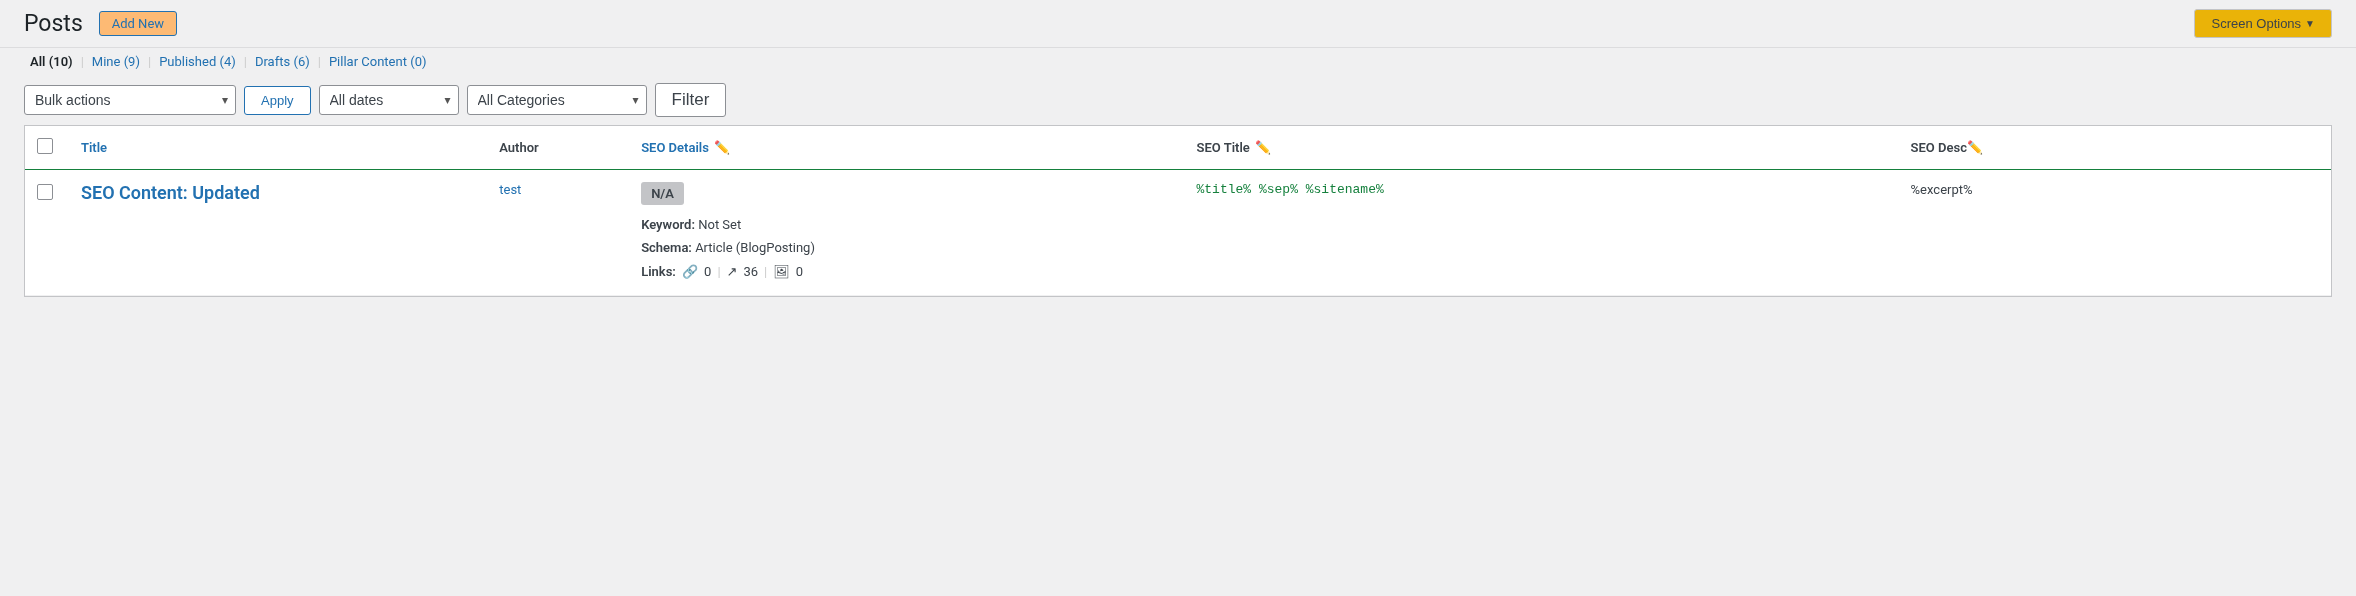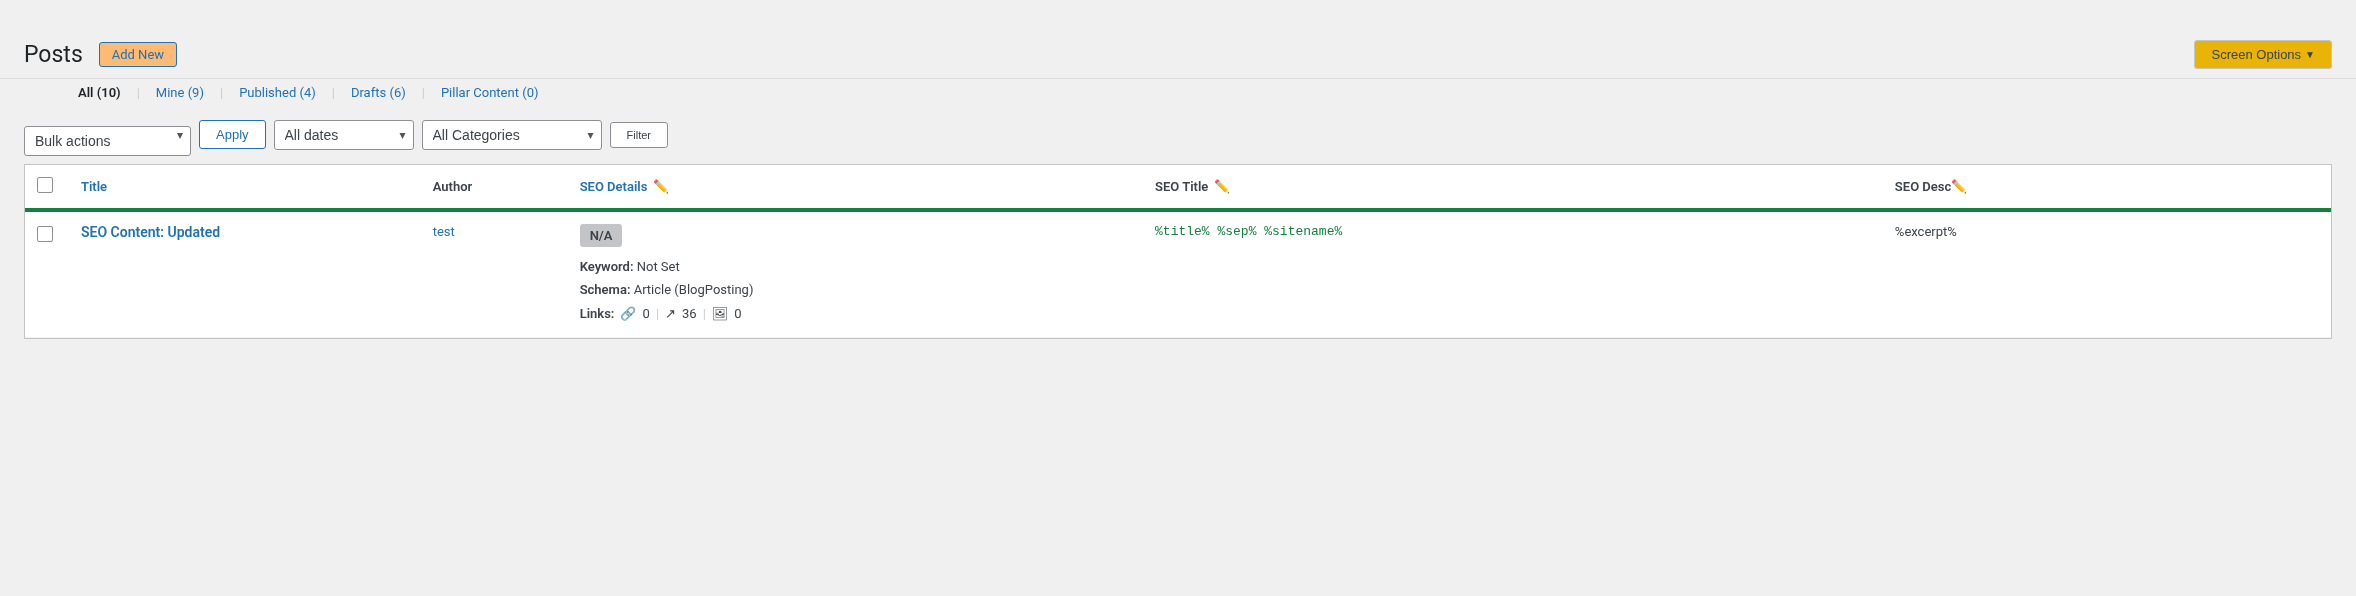--- a/index.html
+++ b/index.html
@@ -14,25 +14,24 @@
     .page-wrapper {
       width: 100%;
       padding: 0;
       background: #f0f0f1;
     }
     
     .header-bar {
       display: flex;
       align-items: center;
       justify-content: space-between;
-      padding: 20px 24px 8px 24px;
+      padding: 8px 24px 8px 24px;
       background: #f0f0f1;
       border-bottom: 1px solid #dcdcde;
       min-height: 48px;
-      margin-top: 20px;
     }
     .header-left {
       display: flex;
       align-items: center;
       gap: 16px;
     }
     .page-title {
       font-size: 23px;
       font-weight: 400;
       color: #1d2327;
@@ -114,22 +113,21 @@
       content: "▾";
       position: absolute;
       right: 8px;
       top: 50%;
       transform: translateY(-50%);
       pointer-events: none;
       color: #555;
       font-size: 12px;
     }
     .bulk-select {
-      width: 167px;
-      margin-top: 12px;
+      width: 212px;
     }
     .dates-select {
       width: 140px;
     }
     .categories-select {
       width: 180px;
     }
     .seo-select {
       width: 220px;
       border: 2px solid #2271b1;
@@ -142,21 +140,21 @@
       color: #2271b1;
       font-size: 13px;
       cursor: pointer;
     }
     .filter-btn {
       padding: 6px 16px;
       background: #fff;
       border: 1px solid #8c8f94;
       border-radius: 3px;
       color: #3c434a;
-      font-size: 11px;
+      font-size: 17px;
       cursor: pointer;
     }
     
     .search-area {
       display: flex;
       align-items: center;
       gap: 0;
     }
     .search-input {
       width: 280px;
@@ -181,21 +179,21 @@
       background: #fff;
       margin: 0 24px;
       border: 1px solid #c3c4c7;
       border-radius: 0;
     }
     .posts-table {
       width: 100%;
       border-collapse: collapse;
     }
     .posts-table thead tr {
-      border-bottom: 4px solid #15803d;
+      border-bottom: 1px solid #15803d;
     }
     .posts-table th {
       padding: 12px 16px;
       text-align: left;
       font-weight: 600;
       font-size: 13px;
       color: #3c434a;
       background: #fff;
     }
     .posts-table th.checkbox-col {
@@ -227,21 +225,21 @@
       border-radius: 2px;
       background: #fff;
       display: inline-block;
       cursor: pointer;
       appearance: none;
       -webkit-appearance: none;
     }
     .post-title-link {
       color: #2271b1;
       font-weight: 600;
-      font-size: 14px;
+      font-size: 18px;
       text-decoration: none;
     }
     .author-link {
       color: #2271b1;
       text-decoration: none;
     }
     .seo-details-cell {
       min-width: 280px;
     }
     .na-badge {
@@ -307,21 +305,21 @@
     </div>
     <div class="top-right-area">
       <button class="screen-options-btn">
         <span>Screen Options</span>
         <span class="arrow">▼</span>
       </button>
     </div>
   </div>
 
   <div style="display:flex; justify-content:space-between; align-items:center; padding: 6px 24px; background:#f0f0f1;">
-    <div class="sub-nav" style="padding:0; gap:8px;margin-left:48px;">
+    <div class="sub-nav" style="padding:0; gap:0;">
       <a class="sub-nav-link active" href="#">
         <span>All</span>
         <span> (</span><span>10</span><span>)</span>
       </a>
       <span class="sub-nav-sep">|</span>
       <a class="sub-nav-link" href="#">
         <span>Mine</span>
         <span> (</span><span>9</span><span>)</span>
       </a>
       <span class="sub-nav-sep">|</span>

